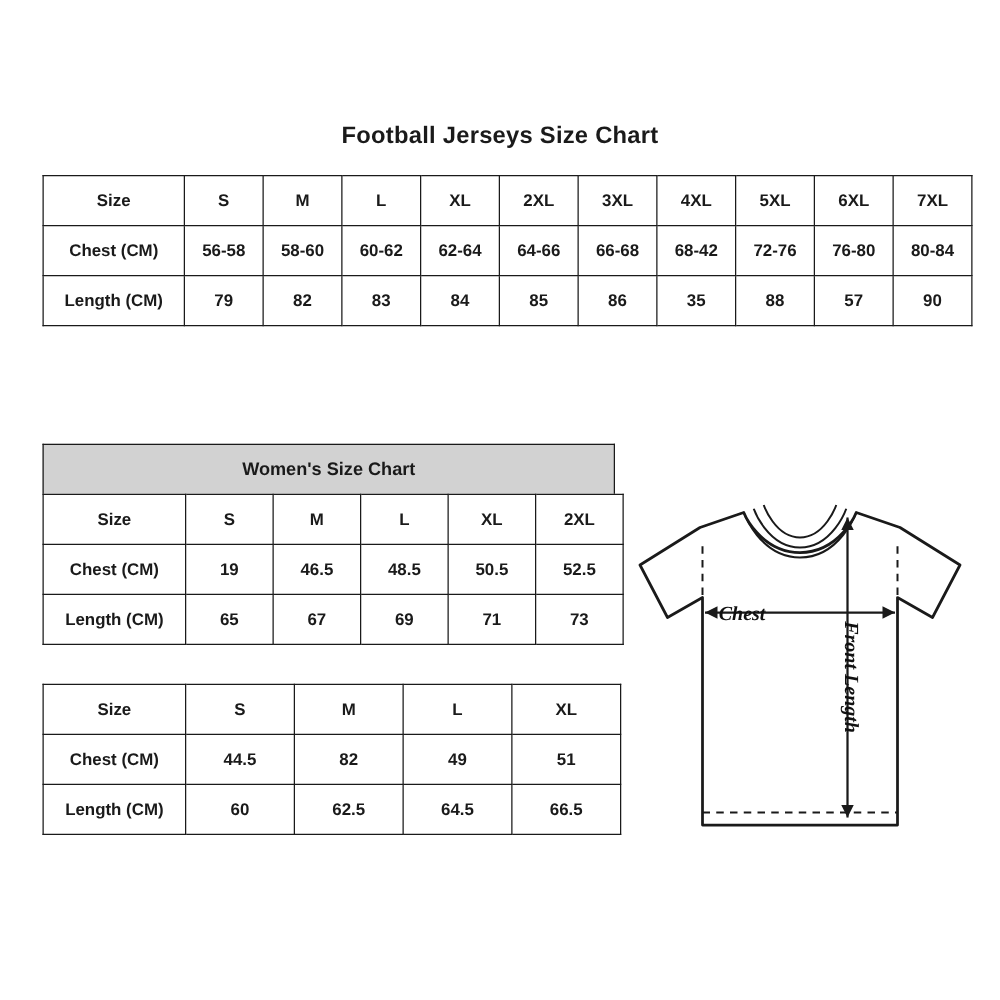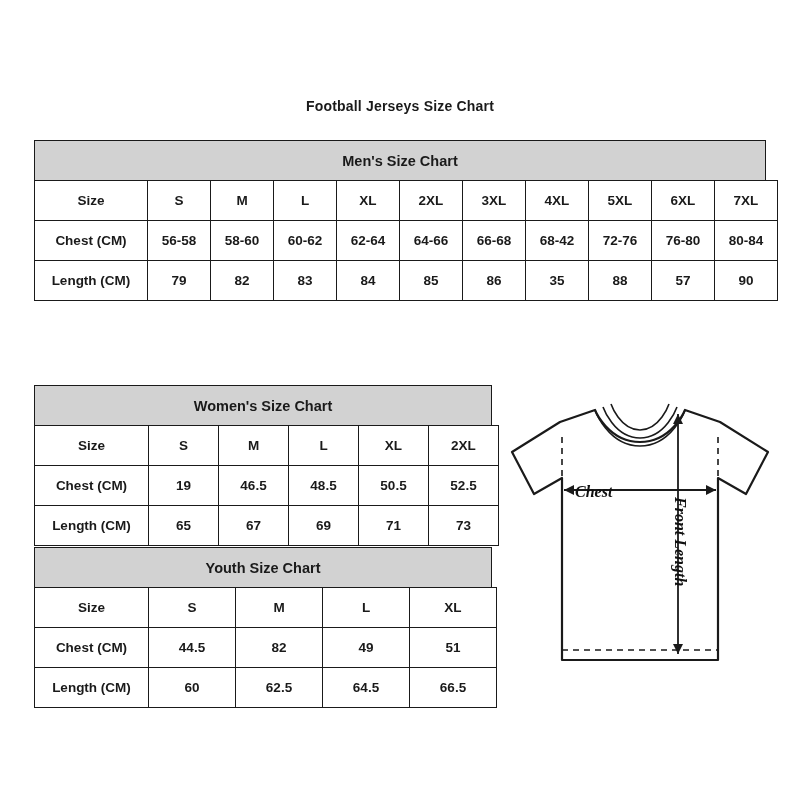--- a/index.html
+++ b/index.html
@@ -14,21 +14,21 @@
     color: #1a1a1a;
     position: relative;
     overflow: hidden;
   }
   #page-title {
     position: absolute;
     top: 98px;
     left: 0;
     width: 800px;
     text-align: center;
-    font-size: 14px;
+    font-size: 19px;
     font-weight: bold;
     letter-spacing: 0.2px;
   }
   table.size-table {
     border-collapse: collapse;
     table-layout: fixed;
     position: absolute;
     background: #ffffff;
   }
   table.size-table td, table.size-table th {
@@ -57,21 +57,21 @@
     top: 140px;
     left: 34px;
     width: 732px;
   }
   #mens-table caption.tbl-head { width: 732px; }
   #mens-table td.rowlabel { width: 112px; }
   #mens-table td.datacell { width: 62px; }
 
   
   #womens-table {
-    top: 385px;
+    top: 355px;
     left: 34px;
     width: 458px;
   }
   #womens-table caption.tbl-head { width: 458px; }
   #womens-table td.rowlabel { width: 113px; }
   #womens-table td.datacell { width: 69px; }
 
   
   #youth-table {
     top: 547px;
@@ -108,21 +108,20 @@
     writing-mode: vertical-rl;
     text-orientation: mixed;
   }
 </style>
 </head>
 <body>
 
 <div id="page-title">Football Jerseys Size Chart</div>
 
 <table class="size-table" id="mens-table">
-  <caption class="tbl-head">Men's Size Chart</caption>
   <tbody>
     <tr>
       <td class="rowlabel">Size</td>
       <td class="datacell">S</td>
       <td class="datacell">M</td>
       <td class="datacell">L</td>
       <td class="datacell">XL</td>
       <td class="datacell">2XL</td>
       <td class="datacell">3XL</td>
       <td class="datacell">4XL</td>
@@ -183,21 +182,20 @@
       <td class="datacell">65</td>
       <td class="datacell">67</td>
       <td class="datacell">69</td>
       <td class="datacell">71</td>
       <td class="datacell">73</td>
     </tr>
   </tbody>
 </table>
 
 <table class="size-table" id="youth-table">
-  <caption class="tbl-head">Youth Size Chart</caption>
   <tbody>
     <tr>
       <td class="rowlabel">Size</td>
       <td class="datacell">S</td>
       <td class="datacell">M</td>
       <td class="datacell">L</td>
       <td class="datacell">XL</td>
     </tr>
     <tr>
       <td class="rowlabel">Chest (CM)</td>

